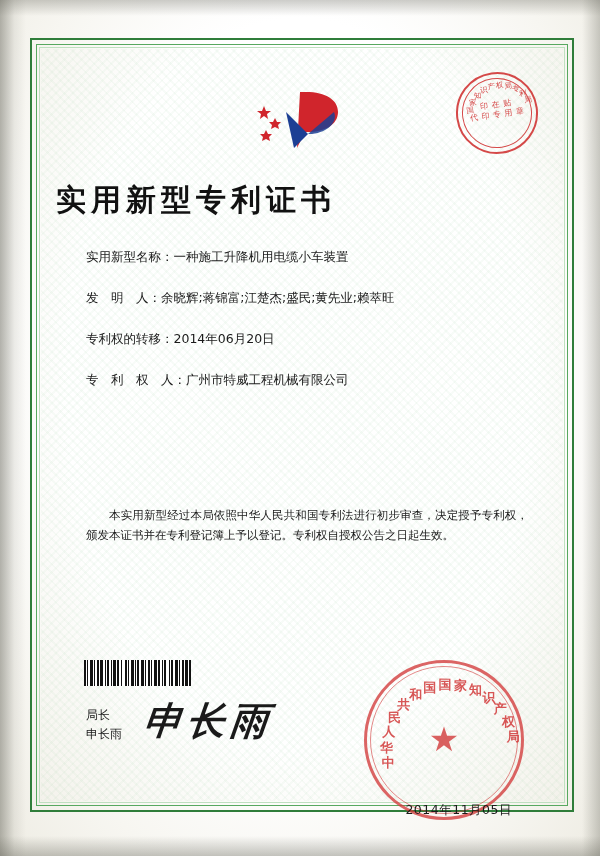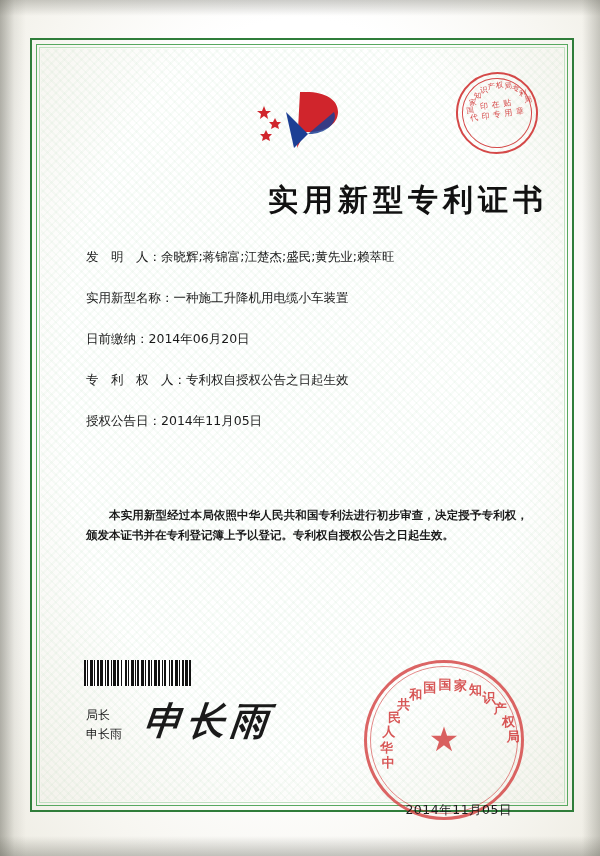--- a/index.html
+++ b/index.html
@@ -140,21 +140,21 @@
     left: 50%;
     top: 50%;
     transform-origin: 0 0;
   }
 
   
   .title {
     position: absolute;
     left: 0; right: 0;
     top: 120px;
-    text-align: right;
+    text-align: left;
     font-family: "DejaVu Sans", "Liberation Sans", sans-serif;
     font-size: 30px;
     font-weight: bold;
     letter-spacing: 5px;
     color: #111;
   }
 
   
   .fields {
     position: absolute;
@@ -185,21 +185,20 @@
     right: 12px;
     top: 445px;
     font-size: 11.5px;
     line-height: 20px;
     color: #1a1a1a;
     text-align: justify;
   }
   .body-text p {
     margin: 0 8px 1px 0;
     text-indent: 23px;
-    font-weight: bold;
   }
 
   
   .barcode {
     position: absolute;
     left: 28px;
     top: 600px;
     width: 158px;
     height: 26px;
   }
@@ -340,33 +339,30 @@
       <div class="seal-center">
         <div>印 在 贴</div>
         <div>代 印 专 用 章</div>
       </div>
     </div>
 
     <div class="title">实用新型专利证书</div>
 
     <div class="fields">
       <div class="field-row">
+        <span class="field-label">实用新型名称：</span><span class="field-value">一种施工升降机用电缆小车装置</span>
+      </div>
+      <div class="field-row">
         <span class="field-label">发　明　人：</span><span class="field-value">余晓辉;蒋锦富;江楚杰;盛民;黄先业;赖萃旺</span>
       </div>
       <div class="field-row">
-        <span class="field-label">实用新型名称：</span><span class="field-value">一种施工升降机用电缆小车装置</span>
+        <span class="field-label">专利权的转移：</span><span class="field-value">2014年06月20日</span>
       </div>
       <div class="field-row">
-        <span class="field-label">日前缴纳：</span><span class="field-value">2014年06月20日</span>
-      </div>
-      <div class="field-row">
-        <span class="field-label">专　利　权　人：</span><span class="field-value">专利权自授权公告之日起生效</span>
-      </div>
-      <div class="field-row">
-        <span class="field-label">授权公告日：</span><span class="field-value">2014年11月05日</span>
+        <span class="field-label">专　利　权　人：</span><span class="field-value">广州市特威工程机械有限公司</span>
       </div>
     </div>
 
     <div class="body-text">
       <p>本实用新型经过本局依照中华人民共和国专利法进行初步审查，决定授予专利权，颁发本证书并在专利登记簿上予以登记。专利权自授权公告之日起生效。</p>
     </div>
 
     <div class="barcode">
       <i style="width:2px"></i><i style="width:1px;background:#fff"></i><i style="width:1px"></i><i style="width:2px;background:#fff"></i><i style="width:3px"></i><i style="width:1px;background:#fff"></i><i style="width:1px"></i><i style="width:2px;background:#fff"></i><i style="width:2px"></i><i style="width:1px;background:#fff"></i><i style="width:3px"></i><i style="width:2px;background:#fff"></i><i style="width:1px"></i><i style="width:1px;background:#fff"></i><i style="width:2px"></i><i style="width:2px;background:#fff"></i><i style="width:1px"></i><i style="width:1px;background:#fff"></i><i style="width:3px"></i><i style="width:1px;background:#fff"></i><i style="width:2px"></i><i style="width:2px;background:#fff"></i><i style="width:1px"></i><i style="width:3px;background:#fff"></i><i style="width:2px"></i><i style="width:1px;background:#fff"></i><i style="width:1px"></i><i style="width:2px;background:#fff"></i><i style="width:3px"></i><i style="width:1px;background:#fff"></i><i style="width:1px"></i><i style="width:1px;background:#fff"></i><i style="width:2px"></i><i style="width:2px;background:#fff"></i><i style="width:3px"></i><i style="width:1px;background:#fff"></i><i style="width:1px"></i><i style="width:2px;background:#fff"></i><i style="width:2px"></i><i style="width:1px;background:#fff"></i><i style="width:1px"></i><i style="width:2px;background:#fff"></i><i style="width:3px"></i><i style="width:1px;background:#fff"></i><i style="width:2px"></i><i style="width:2px;background:#fff"></i><i style="width:1px"></i><i style="width:1px;background:#fff"></i><i style="width:2px"></i><i style="width:3px;background:#fff"></i><i style="width:1px"></i><i style="width:1px;background:#fff"></i><i style="width:2px"></i><i style="width:2px;background:#fff"></i><i style="width:3px"></i><i style="width:1px;background:#fff"></i><i style="width:1px"></i><i style="width:2px;background:#fff"></i><i style="width:2px"></i><i style="width:1px;background:#fff"></i><i style="width:3px"></i><i style="width:1px;background:#fff"></i><i style="width:2px"></i>
     </div>

